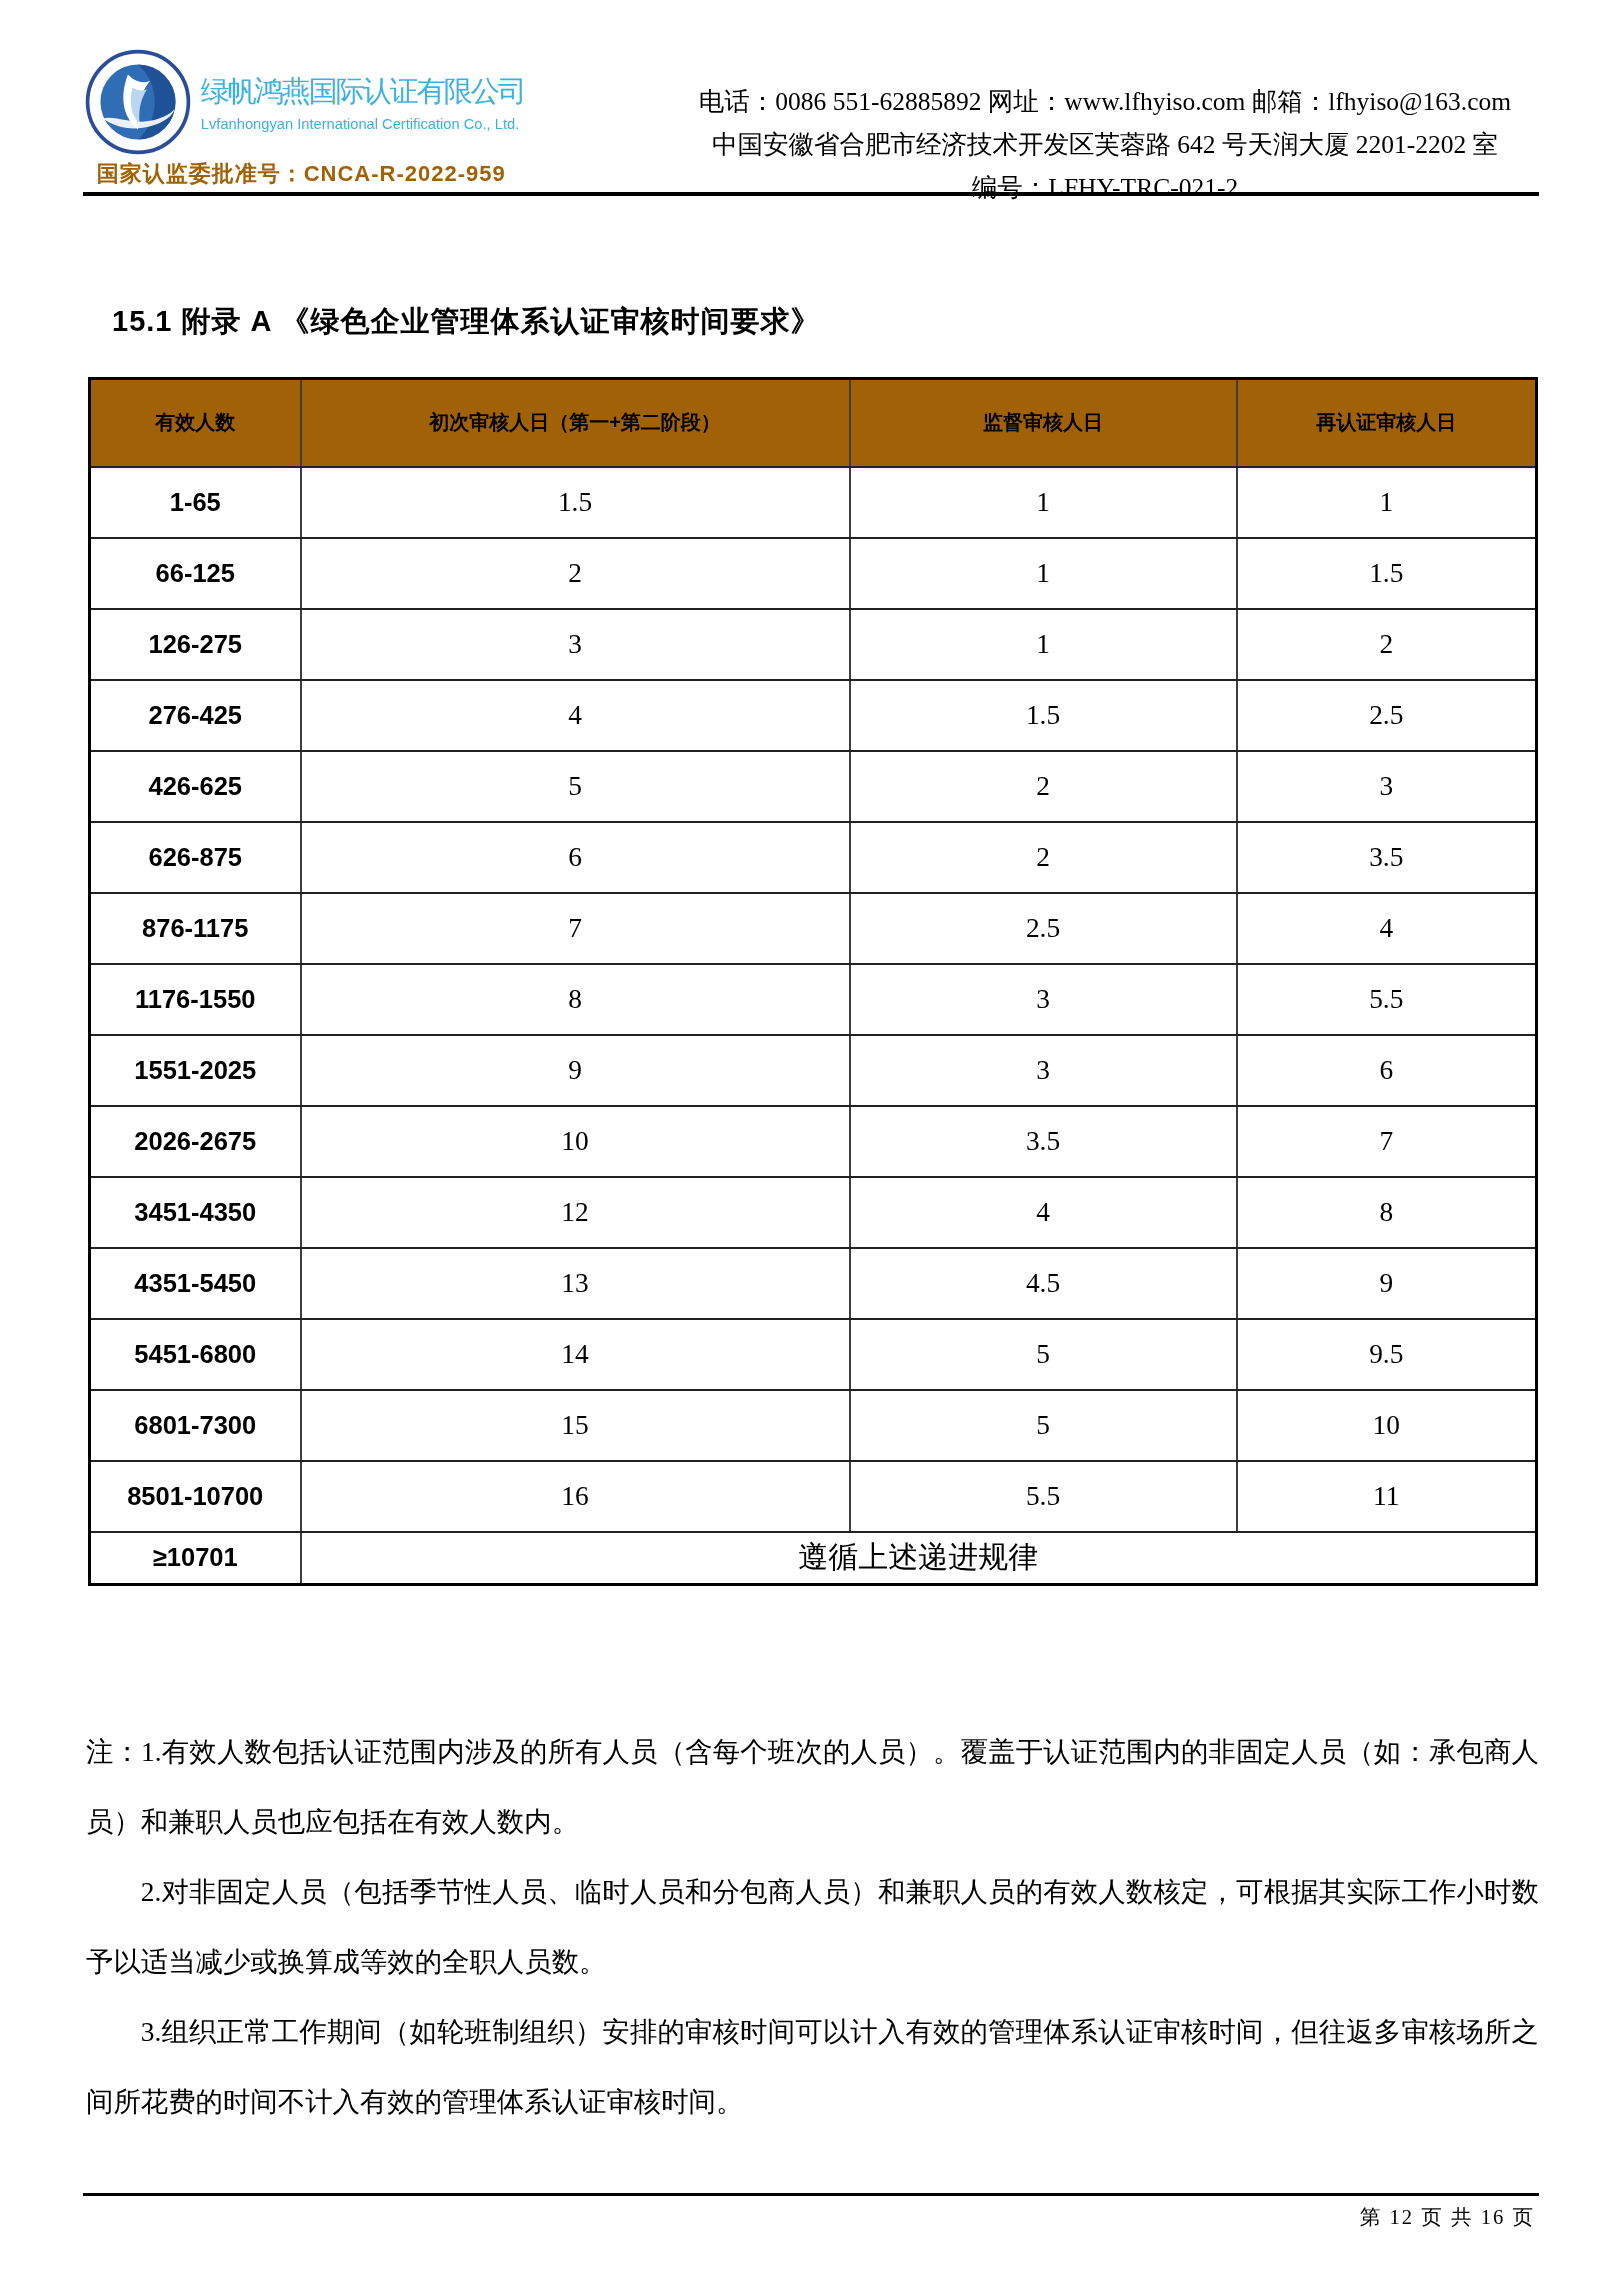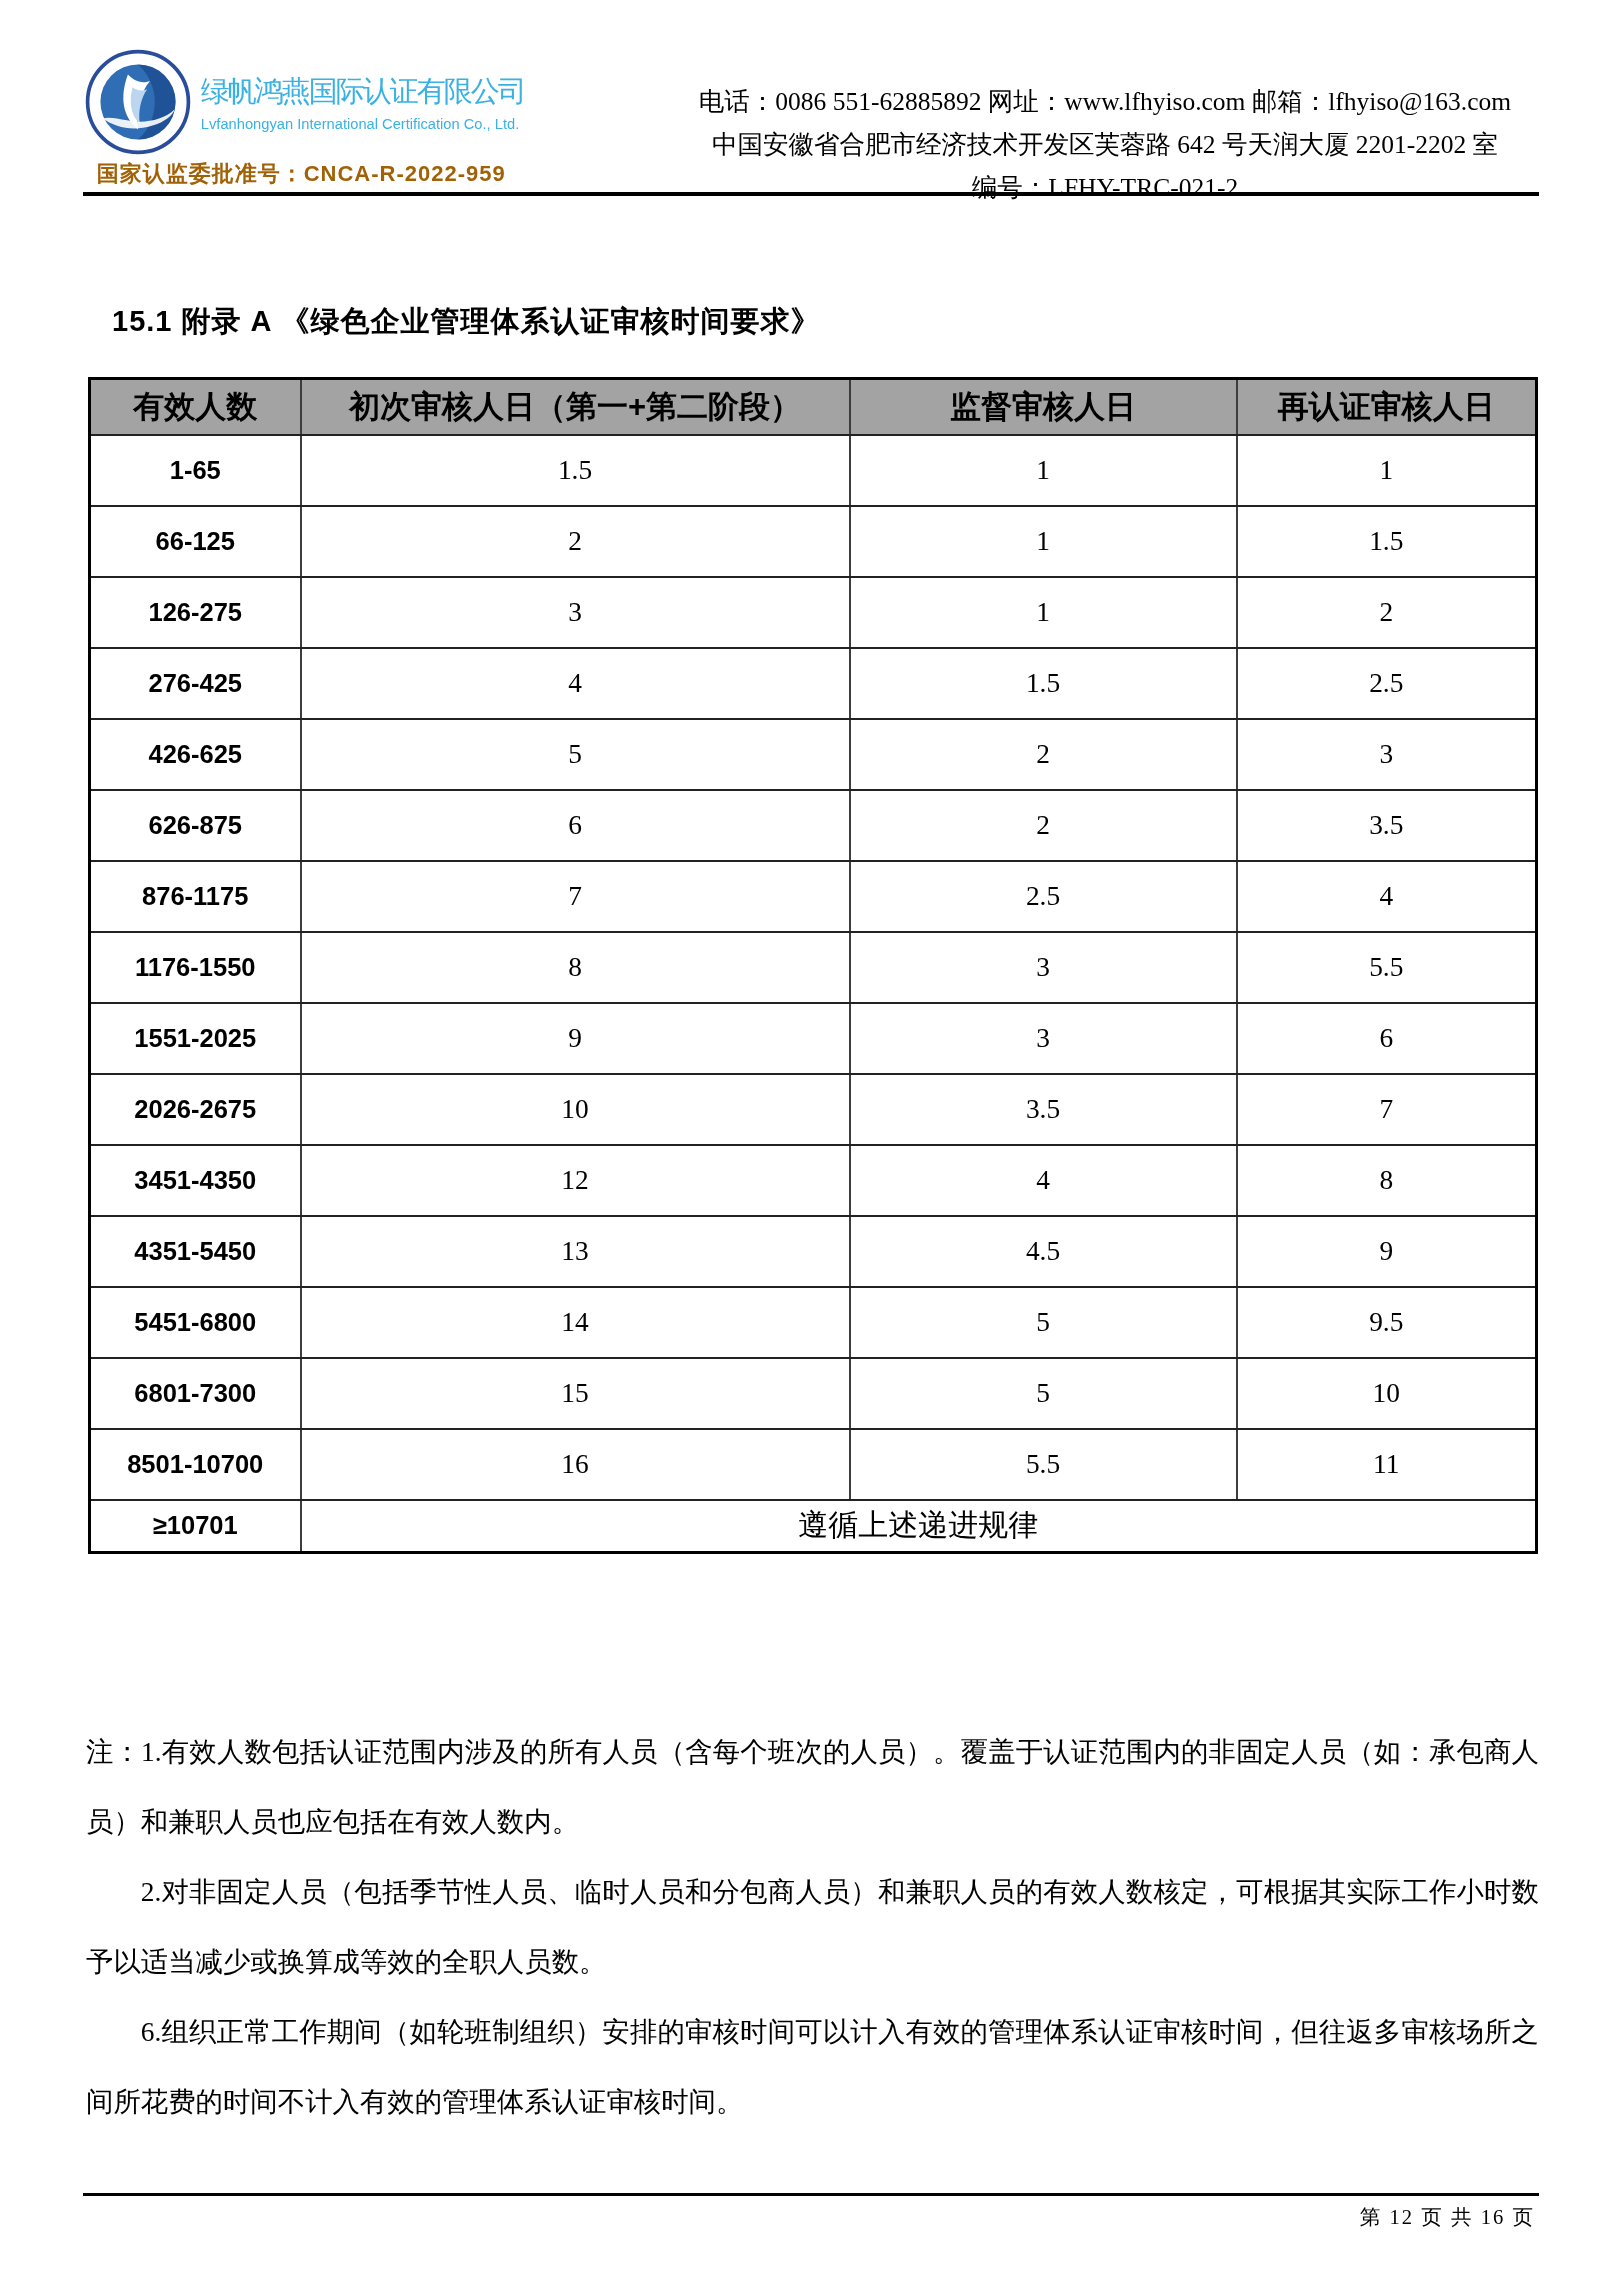--- a/index.html
+++ b/index.html
@@ -92,24 +92,24 @@
   .audit-table th, .audit-table td {
     border-left: 2px solid #3d3d3d;
     border-right: 2px solid #3d3d3d;
     border-top: 2.9px solid #222;
     border-bottom: 2.9px solid #222;
     text-align: center;
     vertical-align: middle;
     overflow: hidden;
   }
   .audit-table th {
-    height: 56px;
-    background: #a3a3a3;
-    font-family: "Liberation Sans", sans-serif;
-    font-size: 31px;
+    height: 88px;
+    background: #a16207;
+    font-family: "Liberation Sans", sans-serif;
+    font-size: 20px;
     font-weight: bold;
   }
   .audit-table td { height: 71px; font-size: 27.4px; }
   .audit-table td.range-cell {
     font-family: "Liberation Sans", sans-serif;
     font-weight: bold;
     font-size: 25.5px;
   }
   .audit-table tfoot td.span-cell { font-size: 30px; }
   .audit-table tfoot td { height: 53px; }
@@ -288,20 +288,20 @@
       <tr>
         <td class="range-cell">≥10701</td>
         <td class="span-cell" colspan="3">遵循上述递进规律</td>
       </tr>
     </tfoot>
   </table>
 
   <div class="notes">
     <p>注：1.有效人数包括认证范围内涉及的所有人员（含每个班次的人员）。覆盖于认证范围内的非固定人员（如：承包商人员）和兼职人员也应包括在有效人数内。</p>
     <p class="indented">2.对非固定人员（包括季节性人员、临时人员和分包商人员）和兼职人员的有效人数核定，可根据其实际工作小时数予以适当减少或换算成等效的全职人员数。</p>
-    <p class="indented">6.组织正常工作期间（如轮班制组织）安排的审核时间可以计入有效的管理体系认证审核时间，但往返多审核场所之间所花费的时间不计入有效的管理体系认证审核时间。</p>
+    <p class="indented">3.组织正常工作期间（如轮班制组织）安排的审核时间可以计入有效的管理体系认证审核时间，但往返多审核场所之间所花费的时间不计入有效的管理体系认证审核时间。</p>
   </div>
 
   <div class="footer-rule"></div>
   <div class="footer-text">第 12 页 共 16 页</div>
 
 </div>
 
 
 </body></html>

